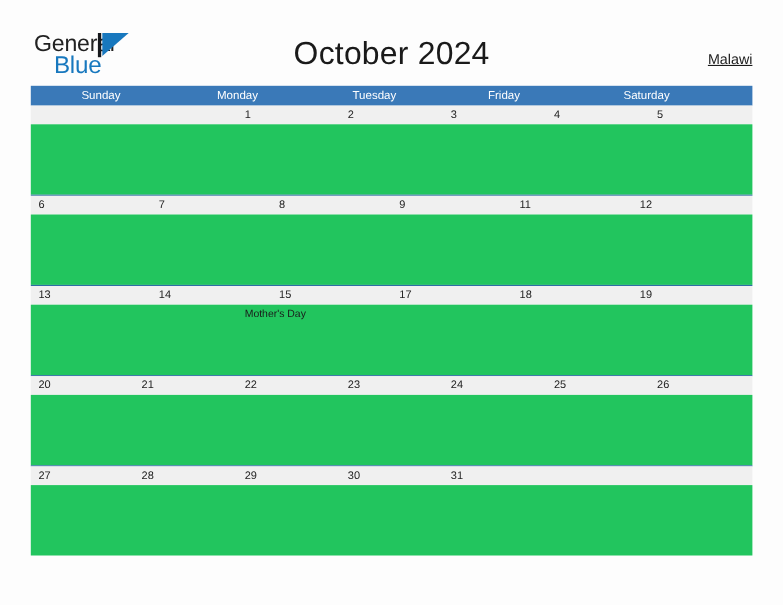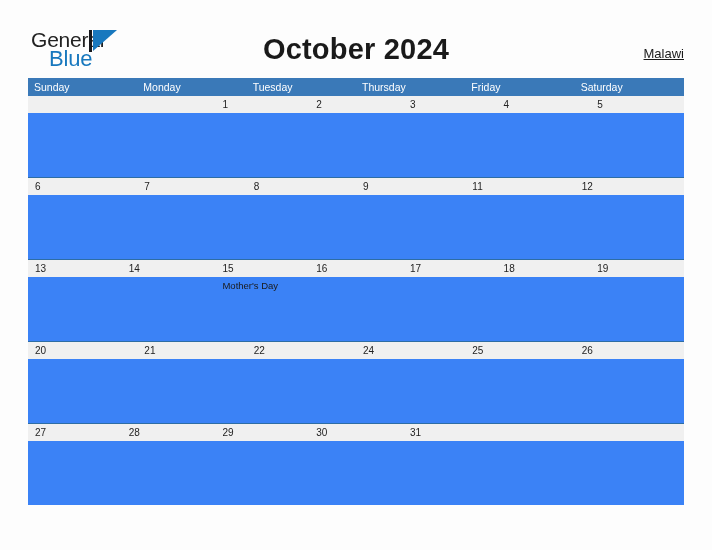--- a/index.html
+++ b/index.html
@@ -72,21 +72,21 @@
     border-left: 24px solid #1878be;
     border-bottom: 21px solid transparent;
   }
 
   .title {
     position: absolute;
     left: 0; top: 33px;
     width: 712px;
     text-align: center;
     font-size: 29px;
-    font-weight: bold;
+    font-weight: normal;
     color: #1a1a1a;
     letter-spacing: 0.2px;
   }
 
   .country {
     position: absolute;
     right: 28px;
     top: 46px;
     font-size: 13px;
     color: #1a1a1a;
@@ -100,20 +100,21 @@
     left: 28px;
     top: 78px;
     width: 656px;
   }
 
   .weekdays {
     display: flex;
     width: 656px;
     height: 18px;
     background: #3a79b8;
+    padding-left: 40px;
   }
   .weekday {
     flex: 1 1 0;
     color: #ffffff;
     font-size: 10.5px;
     line-height: 18px;
     padding-left: 6px;
     white-space: nowrap;
     overflow: hidden;
   }
@@ -127,21 +128,21 @@
   .week-dates {
     display: flex;
     width: 656px;
     height: 17px;
     background: #f0f0f0;
   }
   .week-body {
     display: flex;
     width: 656px;
     height: 64px;
-    background: #3b82f6;
+    background: #22c55e;
   }
 
   .daycell-num {
     flex: 1 1 0;
     font-size: 10px;
     color: #222222;
     line-height: 17px;
     padding-left: 7px;
     white-space: nowrap;
   }
@@ -180,21 +181,20 @@
     <div class="country">Malawi</div>
 
   </div>
 
   <div class="calendar">
 
     <div class="weekdays">
       <div class="weekday">Sunday</div>
       <div class="weekday">Monday</div>
       <div class="weekday">Tuesday</div>
-      <div class="weekday">Thursday</div>
       <div class="weekday">Friday</div>
       <div class="weekday">Saturday</div>
     </div>
 
     <div id="weeks-container">
         <div class="week">
           <div class="week-dates">
             <div class="daycell-num empty"></div>
             <div class="daycell-num empty"></div>
             <div class="daycell-num">1</div>
@@ -230,21 +230,20 @@
             <div class="daycell-events"></div>
             <div class="daycell-events"></div>
             <div class="daycell-events"></div>
           </div>
         </div>
         <div class="week">
           <div class="week-dates">
             <div class="daycell-num">13</div>
             <div class="daycell-num">14</div>
             <div class="daycell-num">15</div>
-            <div class="daycell-num">16</div>
             <div class="daycell-num">17</div>
             <div class="daycell-num">18</div>
             <div class="daycell-num">19</div>
           </div>
           <div class="week-body">
             <div class="daycell-events"></div>
             <div class="daycell-events"></div>
             <div class="daycell-events">
               <div class="event">Mother's Day</div>
             </div>
@@ -252,20 +251,21 @@
             <div class="daycell-events"></div>
             <div class="daycell-events"></div>
             <div class="daycell-events"></div>
           </div>
         </div>
         <div class="week">
           <div class="week-dates">
             <div class="daycell-num">20</div>
             <div class="daycell-num">21</div>
             <div class="daycell-num">22</div>
+            <div class="daycell-num">23</div>
             <div class="daycell-num">24</div>
             <div class="daycell-num">25</div>
             <div class="daycell-num">26</div>
           </div>
           <div class="week-body">
             <div class="daycell-events"></div>
             <div class="daycell-events"></div>
             <div class="daycell-events"></div>
             <div class="daycell-events"></div>
             <div class="daycell-events"></div>

